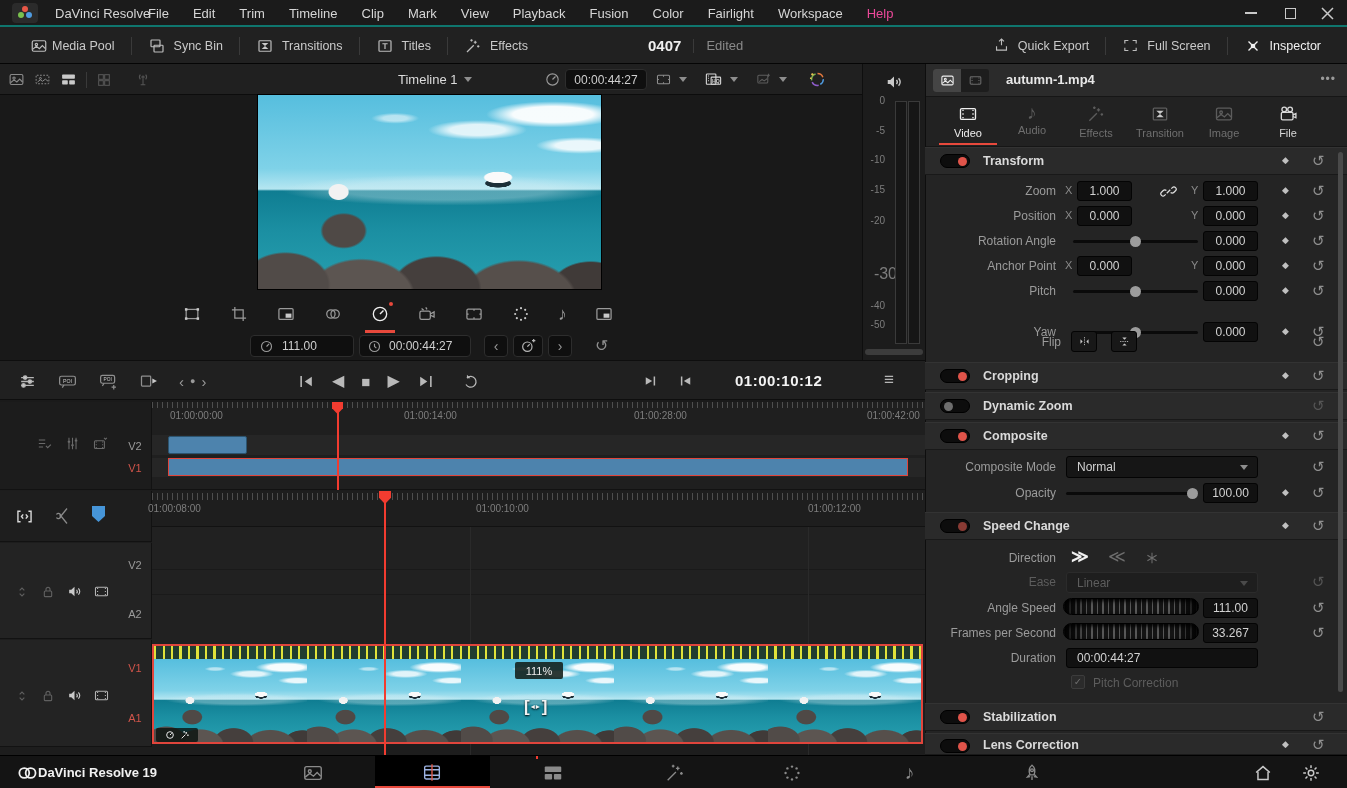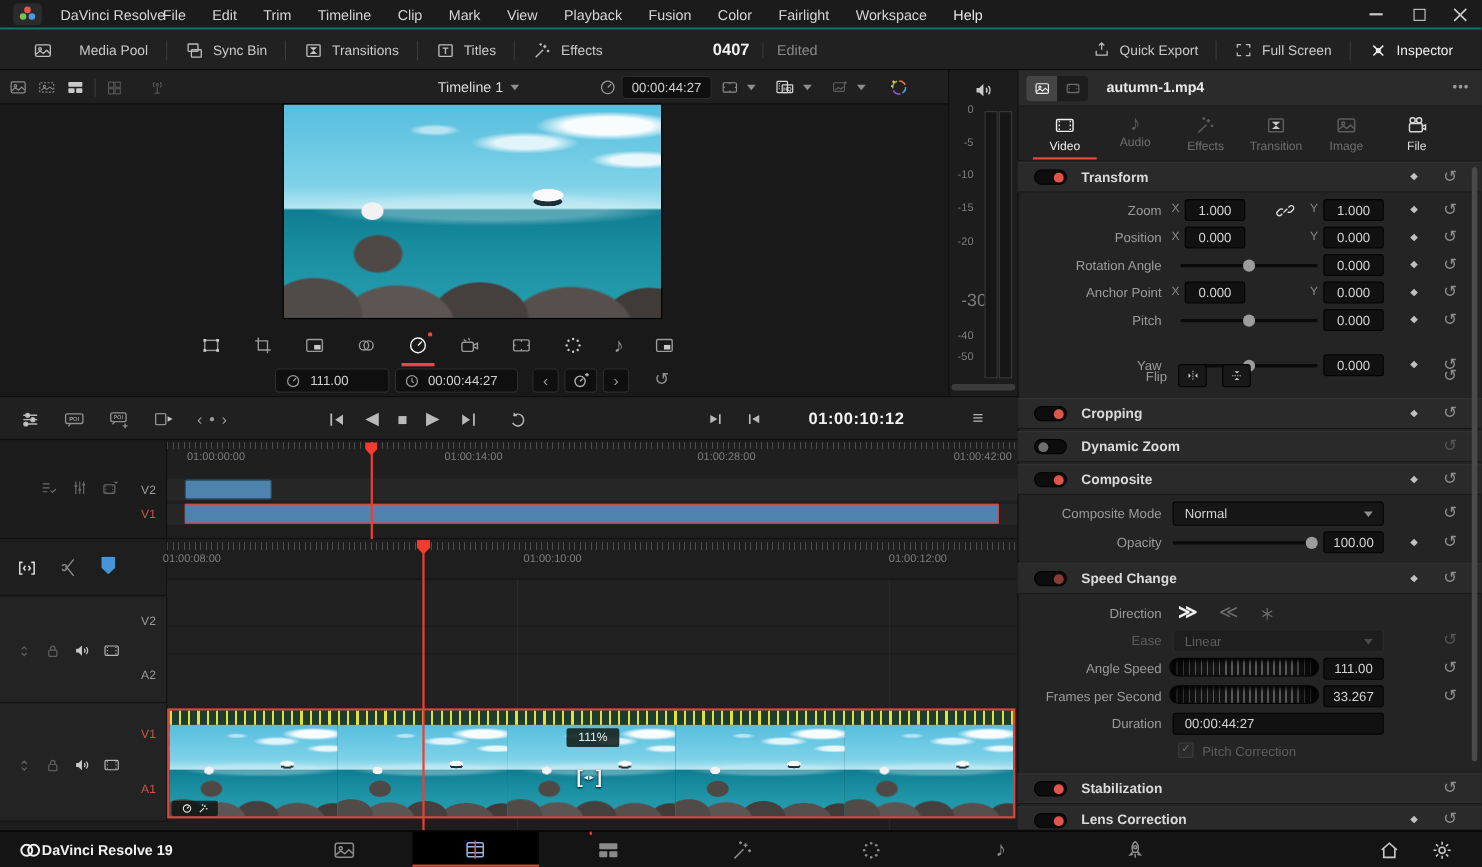--- a/index.html
+++ b/index.html
@@ -322,32 +322,32 @@
     <span style="font-size:13px;color:#d6d6d6">Trim</span>
     <span style="font-size:13px;color:#d6d6d6">Timeline</span>
     <span style="font-size:13px;color:#d6d6d6">Clip</span>
     <span style="font-size:13px;color:#d6d6d6">Mark</span>
     <span style="font-size:13px;color:#d6d6d6">View</span>
     <span style="font-size:13px;color:#d6d6d6">Playback</span>
     <span style="font-size:13px;color:#d6d6d6">Fusion</span>
     <span style="font-size:13px;color:#d6d6d6">Color</span>
     <span style="font-size:13px;color:#d6d6d6">Fairlight</span>
     <span style="font-size:13px;color:#d6d6d6">Workspace</span>
-    <span style="font-size:13px;color:#e5e5e5">Help</span>
+    <span style="font-size:13px;color:#ec4899">Help</span>
   </div>
   <div class="abs" style="left:1245px;top:12px;width:12px;height:2px;background:#c9c9c9"></div>
   <div class="abs" style="left:1285px;top:8px;width:11px;height:11px;border:1.5px solid #c9c9c9"></div>
   <svg class="abs" style="left:1321px;top:7px" width="13" height="13" viewBox="0 0 13 13" stroke="#c9c9c9" stroke-width="1.5">
       <path d="M1 1l11 11M12 1 1 12"></path>
     </svg>
 </div>
 
 <div class="abs" style="left:0;top:27px;width:1347px;height:37px;background:#212121;border-bottom:1px solid #050505">
   <div class="abs flex" style="left:14px;top:0;height:37px">
-    <div class="flex" style="gap:24px;padding:0 16px">
+    <div class="flex" style="gap:4px;padding:0 16px">
       <svg width="18" height="18" viewBox="0 0 24 24" fill="none" stroke="#bdbdbd" stroke-width="1.6">
           <use href="#d-photo"></use>
         </svg>
       <span style="font-size:12.5px">Media Pool</span>
     </div>
     <div class="sep"></div>
     <div class="flex" style="gap:8px;padding:0 16px">
       <svg width="18" height="18" viewBox="0 0 24 24" fill="none" stroke="#bdbdbd" stroke-width="1.6">
           <use href="#d-sync"></use>
         </svg>

